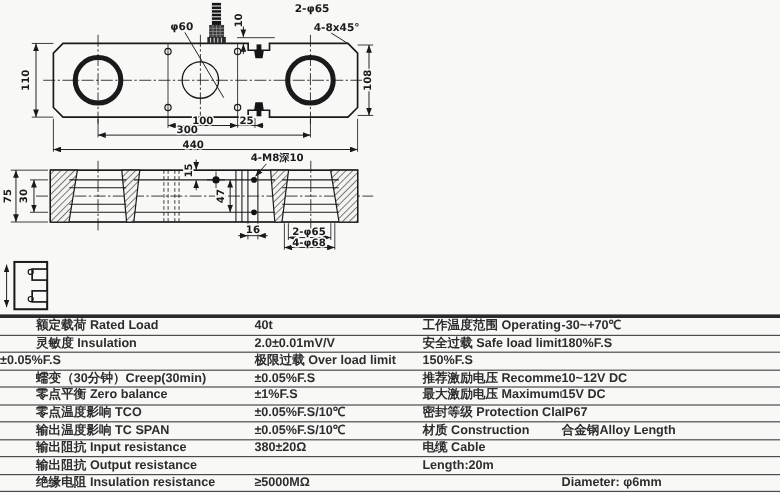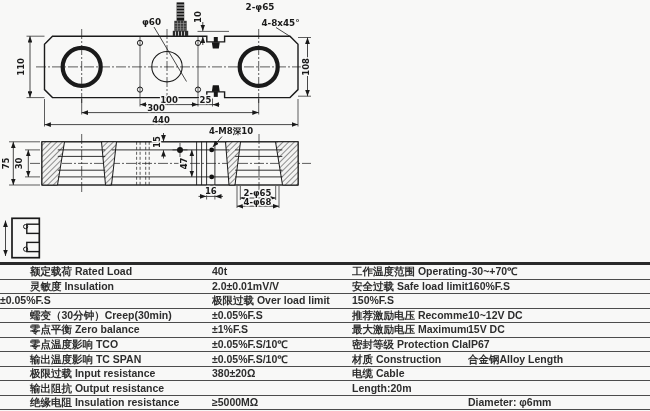--- a/index.html
+++ b/index.html
@@ -269,21 +269,21 @@
   <div class="spec-row">
     <span class="c1">额定载荷 Rated Load</span>
     <span class="c2">40t</span>
     <span class="c3">工作温度范围 Operating Temp Range</span>
     <span class="c4">-30~+70℃</span>
   </div>
   <div class="spec-row">
     <span class="c1">灵敏度 Insulation</span>
     <span class="c2">2.0±0.01mV/V</span>
     <span class="c3">安全过载 Safe load limit</span>
-    <span class="c4">160%F.S</span>
+    <span class="c4">180%F.S</span>
   </div>
   <div class="spec-row">
     <span class="c2">±0.05%F.S</span>
     <span class="c3">极限过载 Over load limit</span>
     <span class="c4">150%F.S</span>
   </div>
   <div class="spec-row">
     <span class="c1">蠕变（30分钟）Creep(30min)</span>
     <span class="c2">±0.05%F.S</span>
     <span class="c3">推荐激励电压 Recommendexcitation</span>
@@ -301,21 +301,21 @@
     <span class="c3">密封等级 Protection Class</span>
     <span class="c4">IP67</span>
   </div>
   <div class="spec-row">
     <span class="c1">输出温度影响 TC SPAN</span>
     <span class="c2">±0.05%F.S/10℃</span>
     <span class="c3">材质 Construction</span>
     <span class="c4">合金钢Alloy Length</span>
   </div>
   <div class="spec-row">
-    <span class="c1">极限过载 Input resistance</span>
+    <span class="c1">输出阻抗 Input resistance</span>
     <span class="c2">380±20Ω</span>
     <span class="c3">电缆 Cable</span>
     <span class="c4"></span>
   </div>
   <div class="spec-row">
     <span class="c1">输出阻抗 Output resistance</span>
     <span class="c3"></span>
     <span class="c4">Length:20m</span>
   </div>
   <div class="spec-row">

